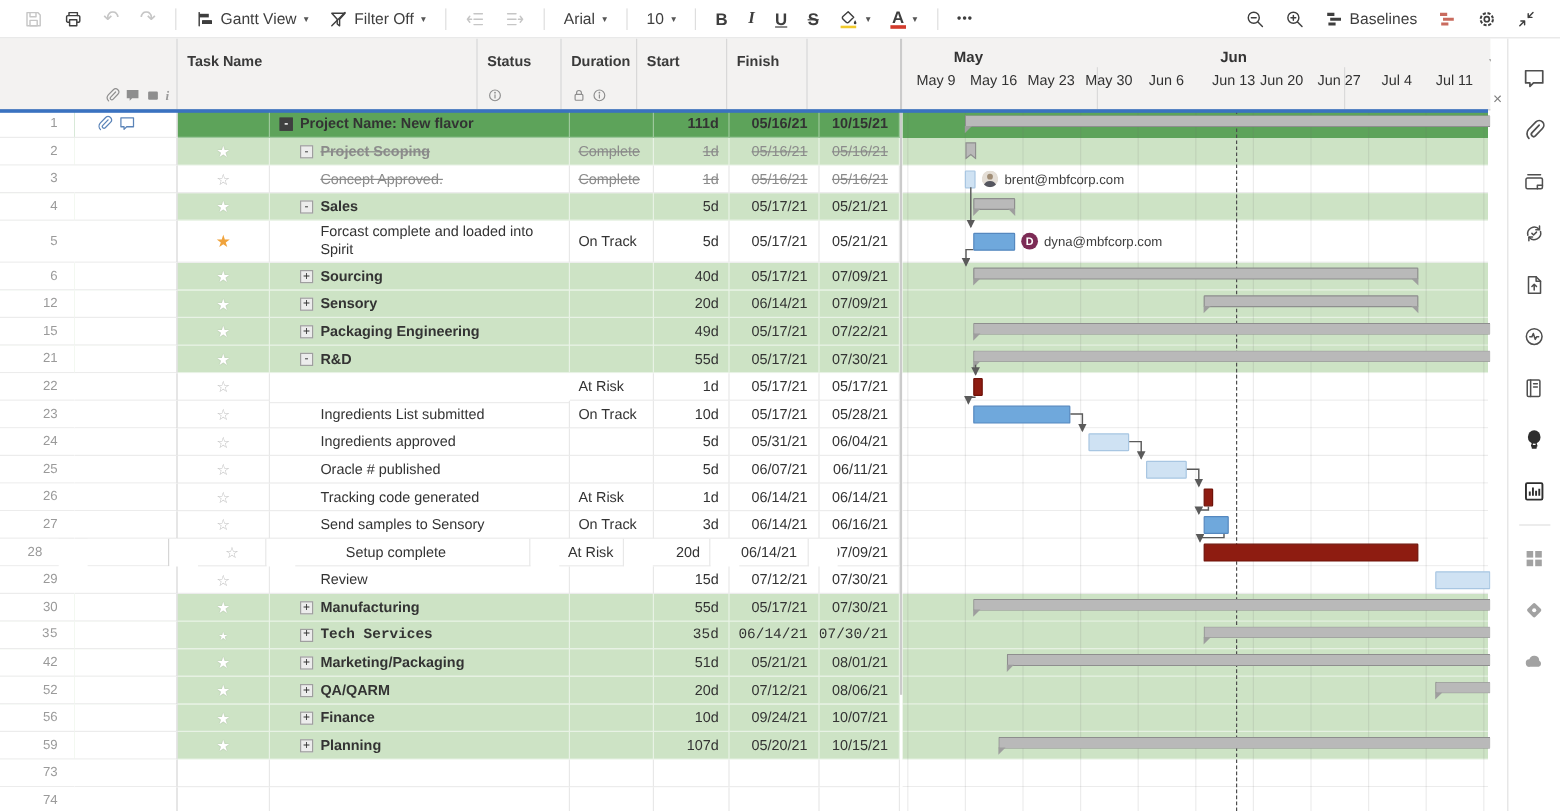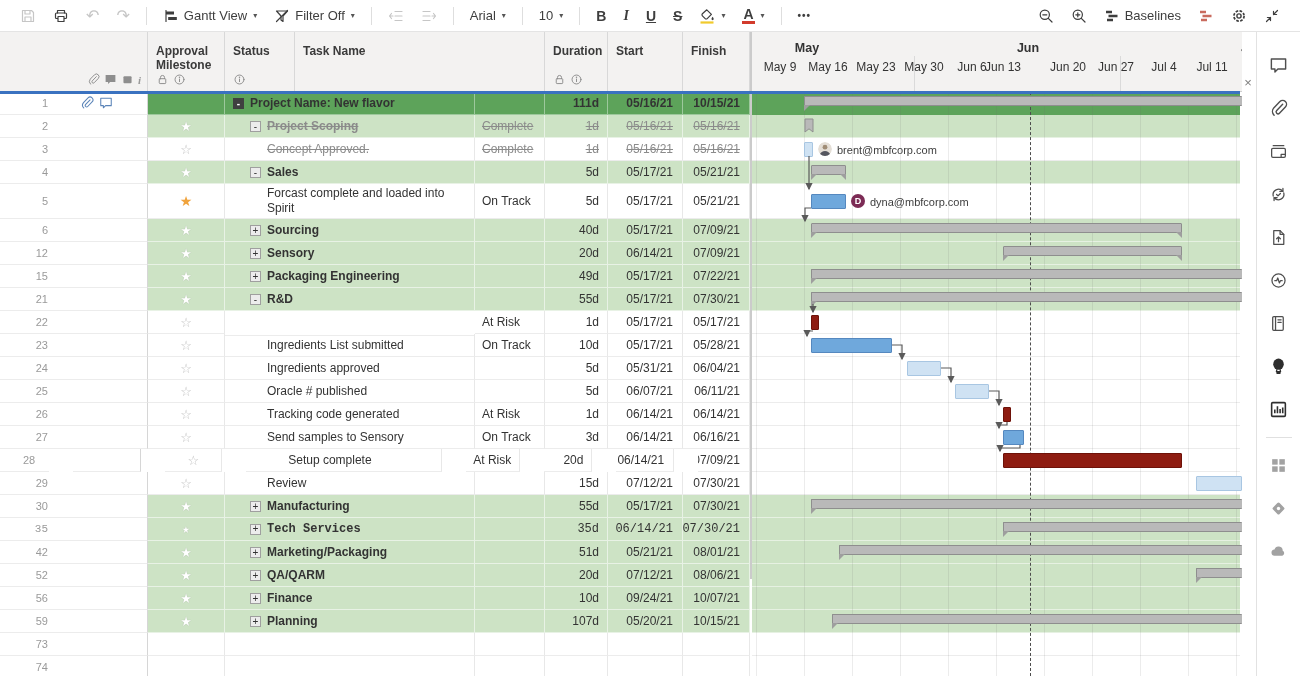--- a/index.html
+++ b/index.html
@@ -291,45 +291,30 @@
                 </svg>
               </span>
               <span class="icon">
                 <svg viewBox="0 0 16 16">
                   <rect x="3" y="4" width="10" height="8.5" rx="1.2" fill="currentColor"></rect>
                 </svg>
               </span>
               <span class="g-iti">i</span>
             </span>
           </div>
-          <div class="gh-cell" style="width: 77px;"><span>Approval Milestone</span><span class="gh-icons">
-              <span class="icon">
-                <svg viewBox="0 0 16 16">
-                  <rect x="4" y="7" width="8" height="6" rx="1" fill="none" stroke="currentColor" stroke-width="1.2" stroke-linecap="round" stroke-linejoin="round"></rect>
-                  <path d="M5.5 7V5.5a2.5 2.5 0 0 1 5 0V7" fill="none" stroke="currentColor" stroke-width="1.2" stroke-linecap="round" stroke-linejoin="round"></path>
-                </svg>
-              </span>
-              <span class="icon">
-                <svg viewBox="0 0 16 16">
-                  <circle cx="8" cy="8" r="5.5" fill="none" stroke="currentColor" stroke-width="1.2" stroke-linecap="round" stroke-linejoin="round"></circle>
-                  <path d="M8 7.4v3.2" stroke="currentColor" stroke-width="1.2" stroke-linecap="round" stroke-linejoin="round"></path>
-                  <circle cx="8" cy="5.2" r=".9" fill="currentColor"></circle>
-                </svg>
-              </span>
-            </span></div>
+          <div class="gh-cell" style="width: 250px;"><span>Task Name</span></div>
           <div class="gh-cell" style="width: 70px;"><span>Status</span><span class="gh-icons">
               <span class="icon">
                 <svg viewBox="0 0 16 16">
                   <circle cx="8" cy="8" r="5.5" fill="none" stroke="currentColor" stroke-width="1.2" stroke-linecap="round" stroke-linejoin="round"></circle>
                   <path d="M8 7.4v3.2" stroke="currentColor" stroke-width="1.2" stroke-linecap="round" stroke-linejoin="round"></path>
                   <circle cx="8" cy="5.2" r=".9" fill="currentColor"></circle>
                 </svg>
               </span>
             </span></div>
-          <div class="gh-cell" style="width: 250px;"><span>Task Name</span></div>
           <div class="gh-cell" style="width: 63px;"><span>Duration</span><span class="gh-icons">
               <span class="icon">
                 <svg viewBox="0 0 16 16">
                   <rect x="4" y="7" width="8" height="6" rx="1" fill="none" stroke="currentColor" stroke-width="1.2" stroke-linecap="round" stroke-linejoin="round"></rect>
                   <path d="M5.5 7V5.5a2.5 2.5 0 0 1 5 0V7" fill="none" stroke="currentColor" stroke-width="1.2" stroke-linecap="round" stroke-linejoin="round"></path>
                 </svg>
               </span>
               <span class="icon">
                 <svg viewBox="0 0 16 16">
                   <circle cx="8" cy="8" r="5.5" fill="none" stroke="currentColor" stroke-width="1.2" stroke-linecap="round" stroke-linejoin="round"></circle>
@@ -713,21 +698,21 @@
           <div class="g-mline" style="left: 162px;"></div>
           <div class="g-mline" style="left: 368px;"></div>
           <div class="g-month" style="left: 55px;">May</div>
           <div class="g-month" style="left: 276px;">Jun</div>
           <div class="g-month" style="left: 498px;">Jul</div>
           <div class="g-week" style="left: 28px;">May 9</div>
           <div class="g-week" style="left: 76px;">May 16</div>
           <div class="g-week" style="left: 124px;">May 23</div>
           <div class="g-week" style="left: 172px;">May 30</div>
           <div class="g-week" style="left: 220px;">Jun 6</div>
-          <div class="g-week" style="left: 251px; text-align: center;">Jun 13</div>
+          <div class="g-week" style="left: 276px; text-align: center;">Jun 13</div>
           <div class="g-week" style="left: 316px;">Jun 20</div>
           <div class="g-week" style="left: 364px;">Jun 27</div>
           <div class="g-week" style="left: 412px;">Jul 4</div>
           <div class="g-week" style="left: 460px;">Jul 11</div>
         </div>
       <div class="gantt-body">
           <div class="stripe bg-dark" style="top: 0px; height: 23px;"></div>
           <div class="stripe bg-green" style="top: 23px; height: 23px;"></div>
           <div class="stripe bg-white" style="top: 46px; height: 23px;"></div>
           <div class="stripe bg-green" style="top: 69px; height: 23px;"></div>

